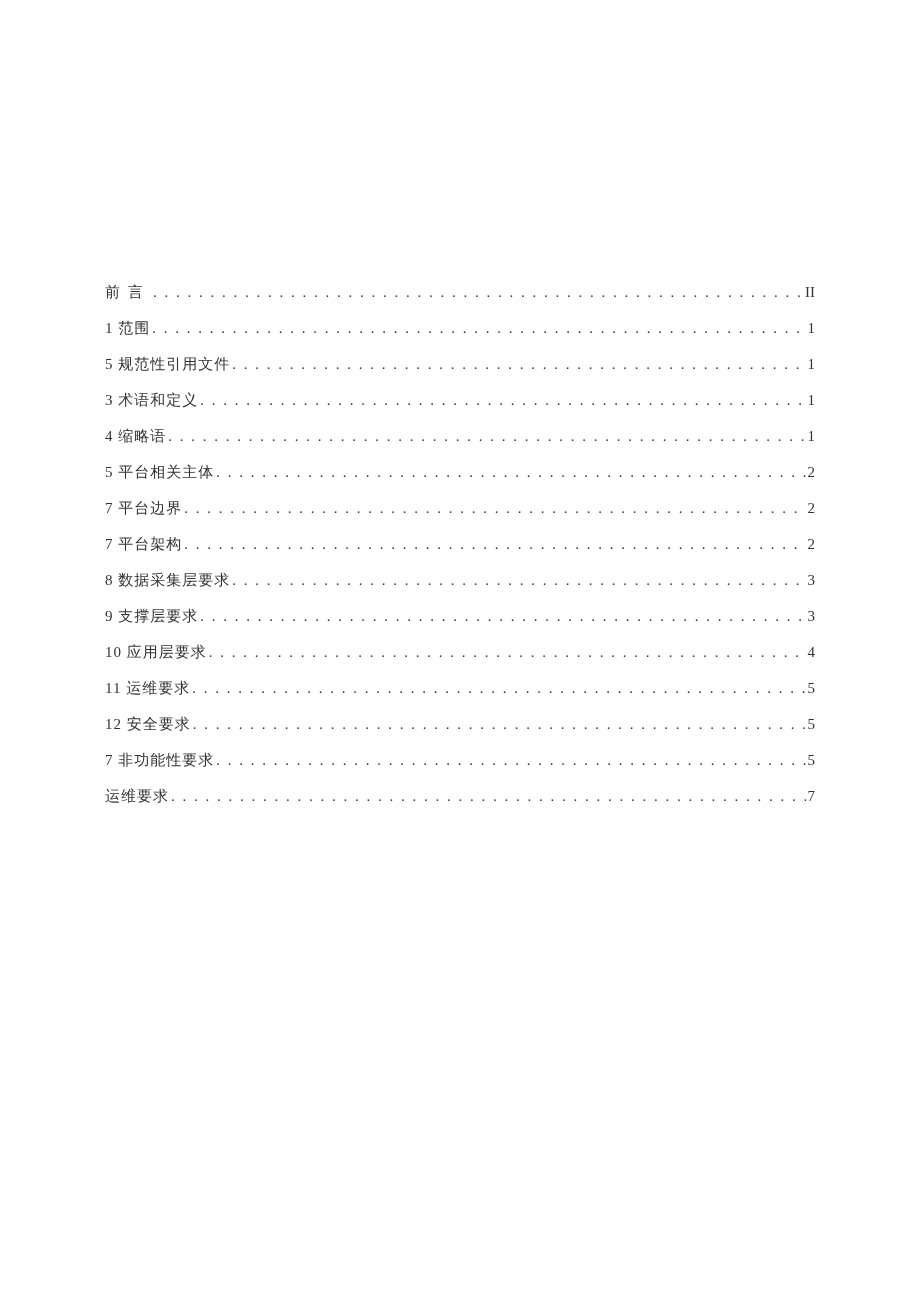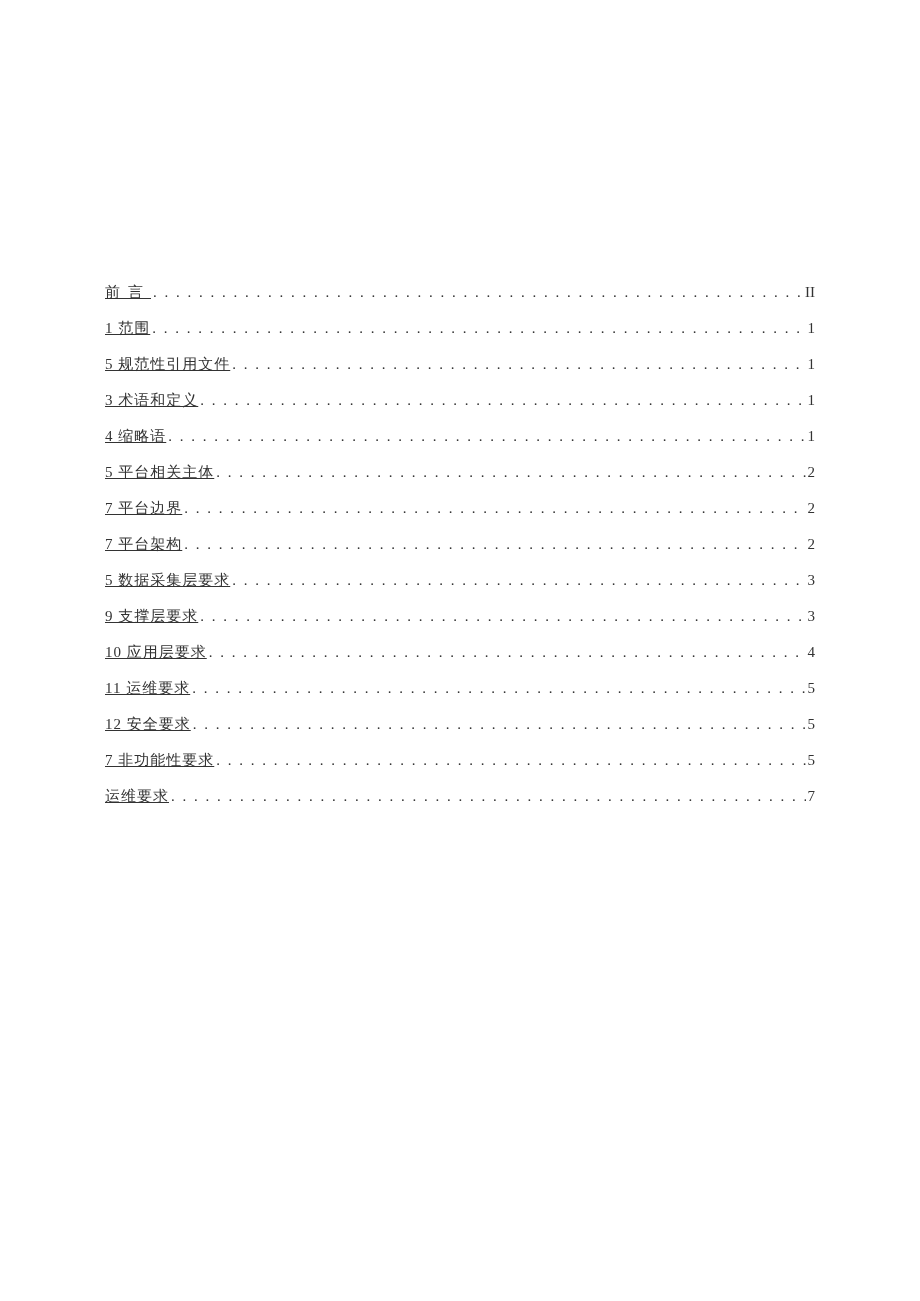--- a/index.html
+++ b/index.html
@@ -21,21 +21,20 @@
       display: flex;
       align-items: baseline;
       margin-bottom: 12px;
       font-size: 15px;
       color: #333;
       line-height: 1.6;
     }
     .toc-label {
       white-space: nowrap;
       letter-spacing: 1px;
-      text-decoration: underline;
     }
     .toc-dots {
       flex: 1;
       overflow: hidden;
       white-space: nowrap;
       letter-spacing: 2px;
       color: #333;
       margin: 0 2px;
     }
     .toc-page {
@@ -83,21 +82,21 @@
       <span class="toc-label">7 平台边界</span>
       <span class="toc-dots">. . . . . . . . . . . . . . . . . . . . . . . . . . . . . . . . . . . . . . . . . . . . . . . . . . . . . . . . . . . . . . . . . . . . . . . . . . . . . . . . . . . . . . . . . . . . . . . . . . . . . . . . . . . . . . . . . . . . . . . . . . . . . . . . . . . . . . . . . . . . . . . . . . . . . . . . . . . . . . . . . . . . . . . . . . . . . . . . . . . . . . . . . . . . . . . . . . . . . . . . </span>
       <span class="toc-page">2</span>
     </div>
     <div class="toc-entry">
       <span class="toc-label">7 平台架构</span>
       <span class="toc-dots">. . . . . . . . . . . . . . . . . . . . . . . . . . . . . . . . . . . . . . . . . . . . . . . . . . . . . . . . . . . . . . . . . . . . . . . . . . . . . . . . . . . . . . . . . . . . . . . . . . . . . . . . . . . . . . . . . . . . . . . . . . . . . . . . . . . . . . . . . . . . . . . . . . . . . . . . . . . . . . . . . . . . . . . . . . . . . . . . . . . . . . . . . . . . . . . . . . . . . . . . </span>
       <span class="toc-page">2</span>
     </div>
     <div class="toc-entry">
-      <span class="toc-label">5 数据采集层要求</span>
+      <span class="toc-label">8 数据采集层要求</span>
       <span class="toc-dots">. . . . . . . . . . . . . . . . . . . . . . . . . . . . . . . . . . . . . . . . . . . . . . . . . . . . . . . . . . . . . . . . . . . . . . . . . . . . . . . . . . . . . . . . . . . . . . . . . . . . . . . . . . . . . . . . . . . . . . . . . . . . . . . . . . . . . . . . . . . . . . . . . . . . . . . . . . . . . . . . . . . . . . . . . . . . . . . . . . . . . . . . . . . . . . . . . . . . . . . . </span>
       <span class="toc-page">3</span>
     </div>
     <div class="toc-entry">
       <span class="toc-label">9 支撑层要求</span>
       <span class="toc-dots">. . . . . . . . . . . . . . . . . . . . . . . . . . . . . . . . . . . . . . . . . . . . . . . . . . . . . . . . . . . . . . . . . . . . . . . . . . . . . . . . . . . . . . . . . . . . . . . . . . . . . . . . . . . . . . . . . . . . . . . . . . . . . . . . . . . . . . . . . . . . . . . . . . . . . . . . . . . . . . . . . . . . . . . . . . . . . . . . . . . . . . . . . . . . . . . . . . . . . . . . </span>
       <span class="toc-page">3</span>
     </div>
     <div class="toc-entry">
       <span class="toc-label">10 应用层要求</span>

